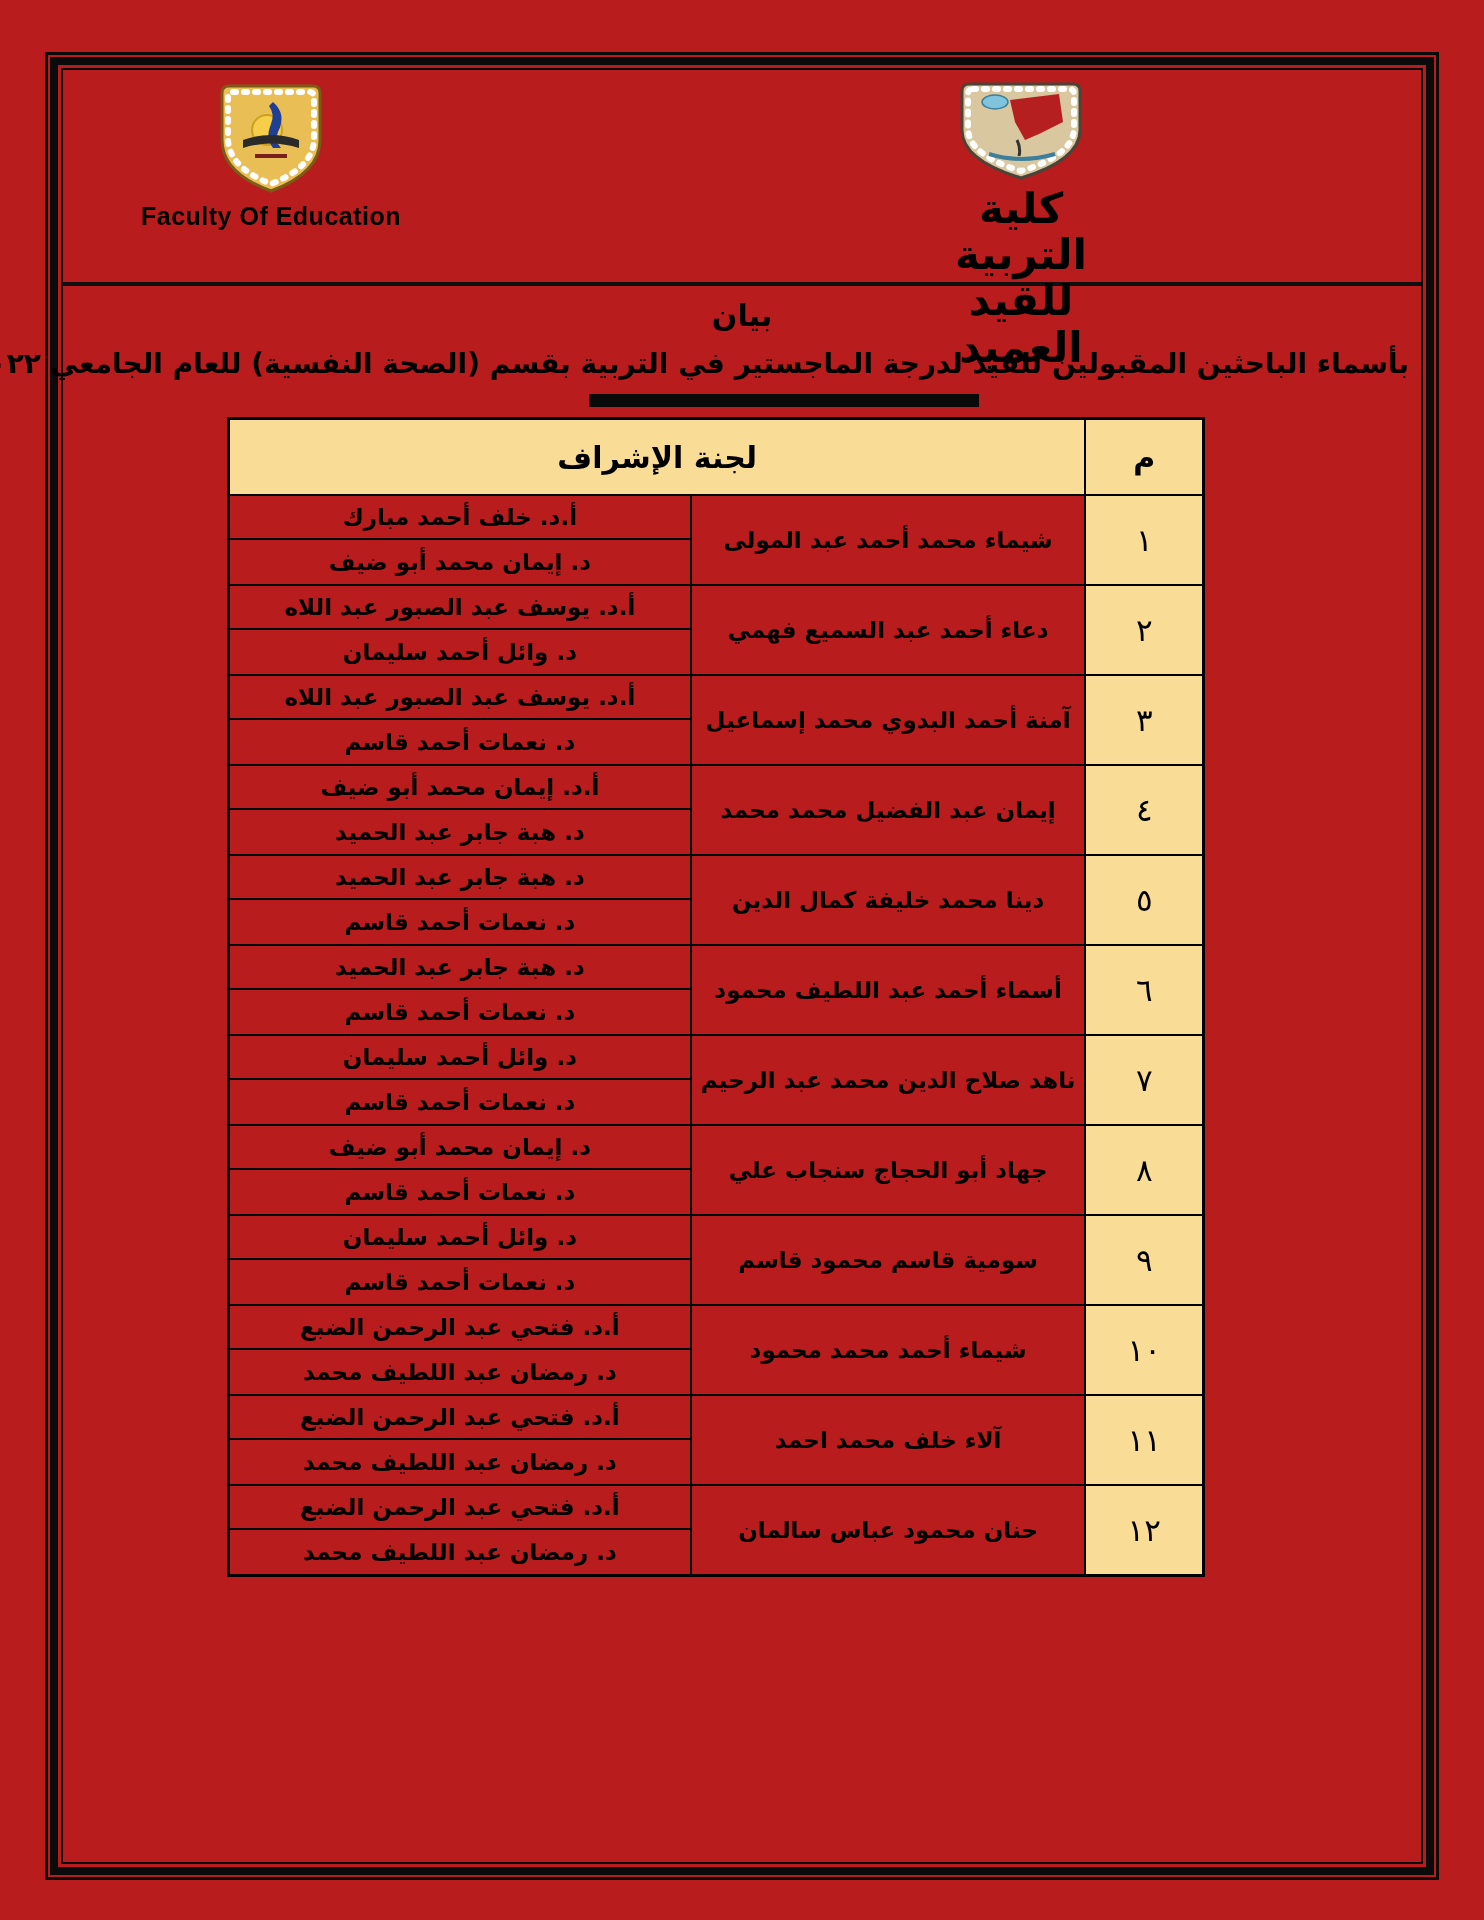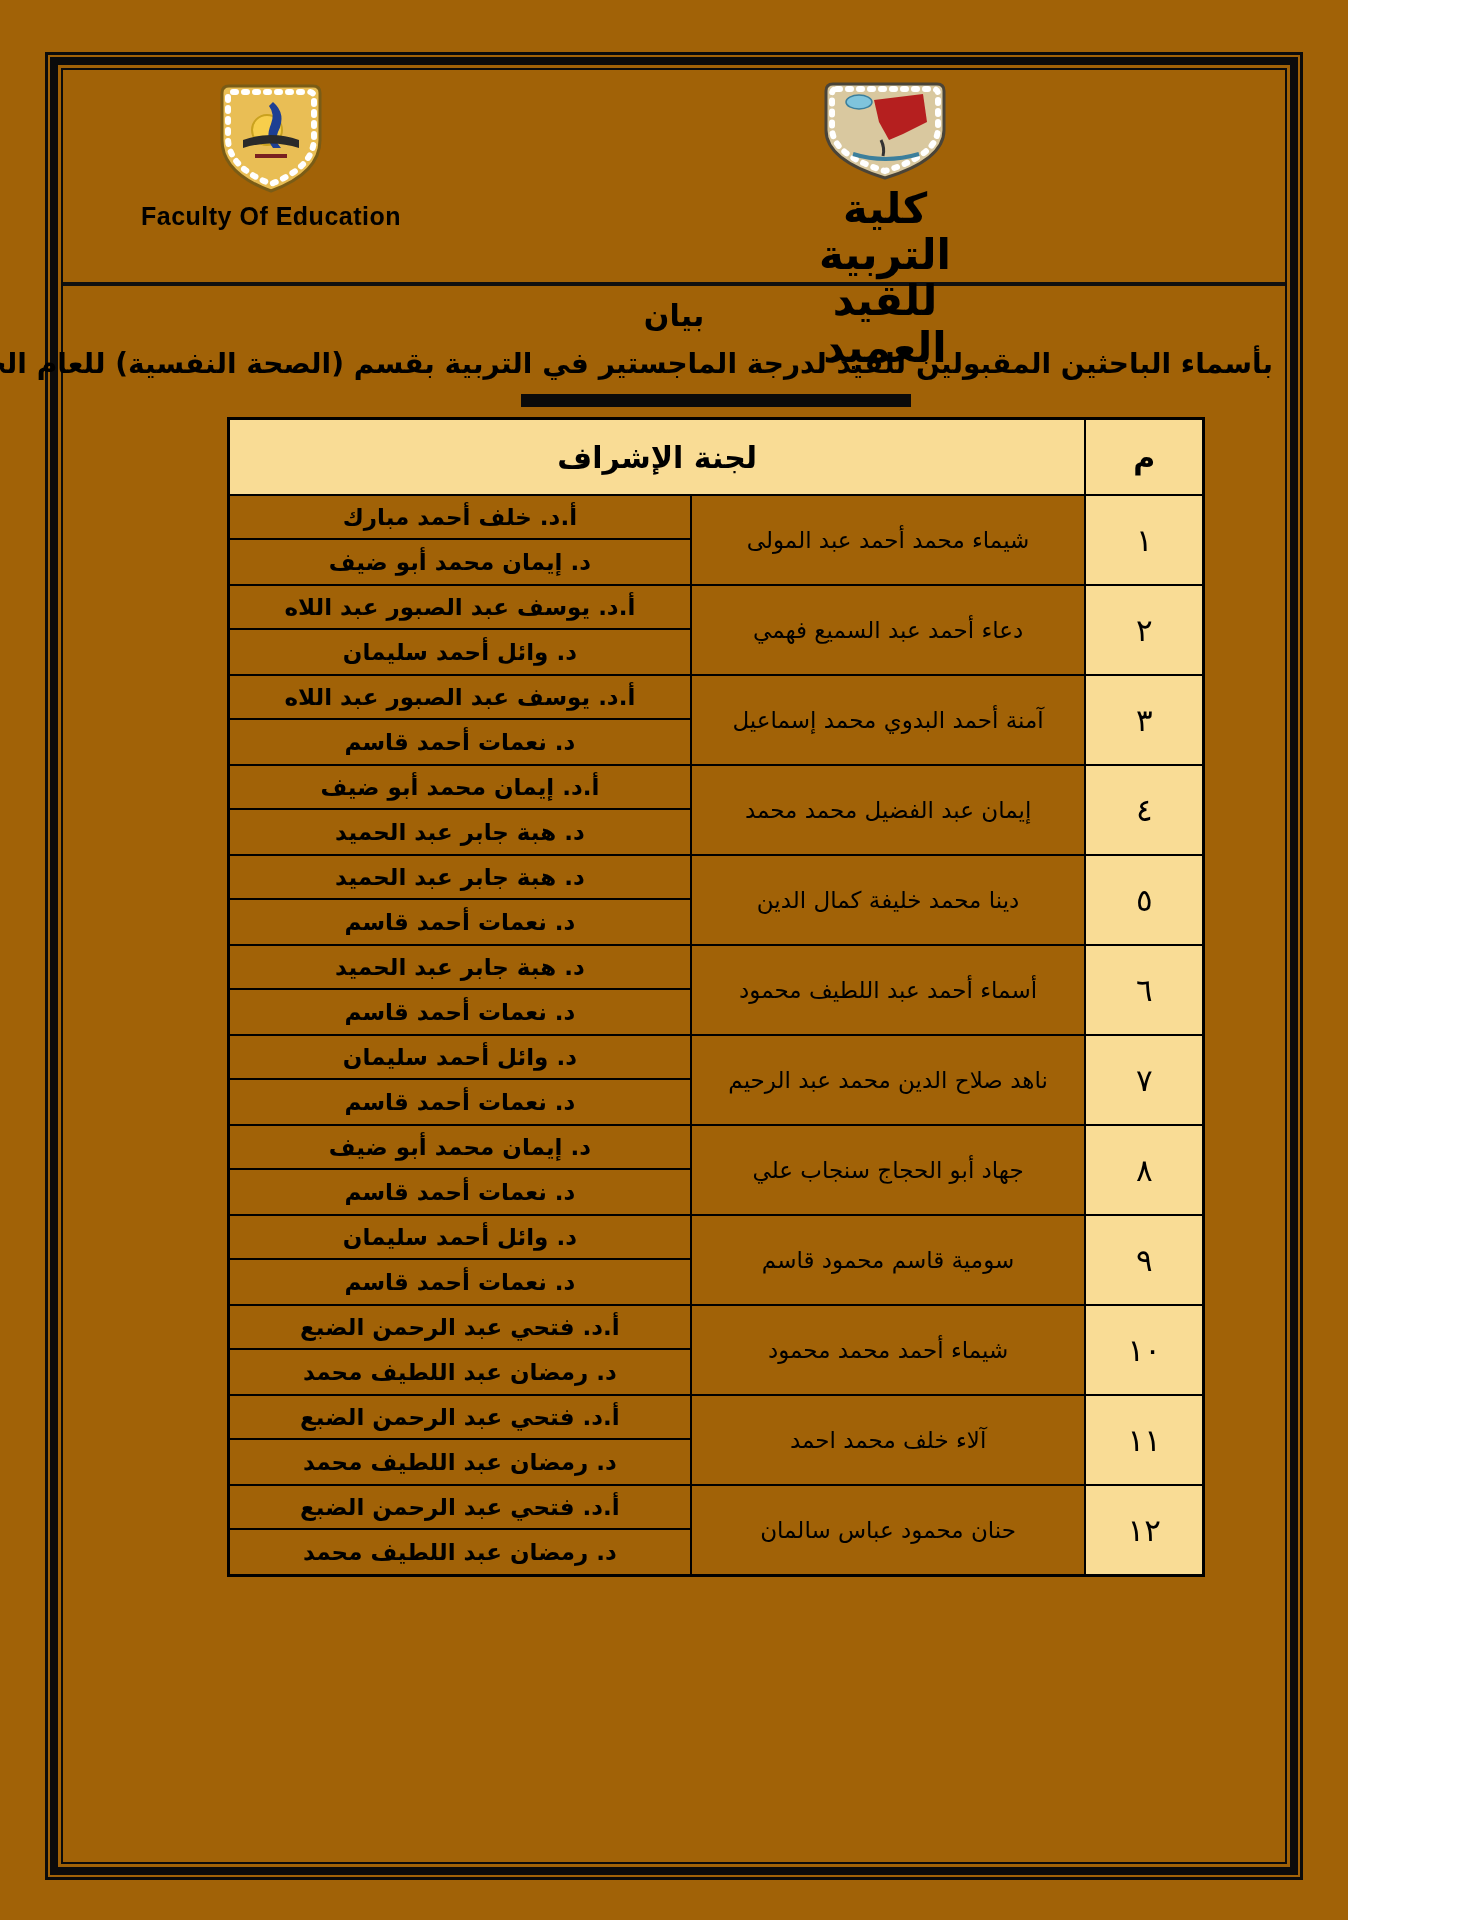--- a/index.html
+++ b/index.html
@@ -1,16 +1,16 @@
 <!DOCTYPE html>
 <html style="--cell-bg: #F9DC95;"><head>
 <meta charset="utf-8">
 <style>
   html,body{margin:0;padding:0;background:#ffffff;}
-  .page{width:1348px;height:1920px;position:relative;background:#a16207;
+  .page{width:1484px;height:1920px;position:relative;background:#b91c1c;
         font-family:"DejaVu Sans",sans-serif;color:#000;overflow:hidden;}
   
   .frame-outer{position:absolute;left:45px;right:45px;top:52px;bottom:40px;border:3px solid #0b0b0b;}
   .frame-thick{position:absolute;inset:2px;border:8px solid #0b0b0b;}
   .frame-inner{position:absolute;inset:3px;border:2px solid #0b0b0b;}
   .content{position:absolute;inset:0;}
 
   
   .letterhead{position:relative;height:212px;}
   .head-left{position:absolute;left:58px;top:8px;width:300px;text-align:center;}
@@ -26,21 +26,21 @@
 
   
   .rtable{direction:rtl;width:978px;margin-left:164px;margin-top:10px;
           border:3px solid #000;box-sizing:border-box;}
   .trow{display:flex;height:88px;border-top:2px solid #000;}
   .trow.thead{height:74px;border-top:none;}
   .cell{box-sizing:border-box;}
   .c-num{width:12.1%;background:var(--cell-bg,#F9DC95);display:flex;align-items:center;justify-content:center;
          font-size:31px;border-left:2px solid #000;}
   .c-name{width:40.6%;display:flex;align-items:center;justify-content:center;
-          font-weight:normal;font-size:23px;border-left:2px solid #000;padding:0 6px;}
+          font-weight:bold;font-size:23px;border-left:2px solid #000;padding:0 6px;}
   .c-comm{flex:1;}
   .th{background:var(--cell-bg,#F9DC95) !important;font-weight:bold;font-size:30px;
       display:flex;align-items:center;justify-content:center;}
   .sup{height:44px;display:flex;align-items:center;justify-content:center;
        font-weight:bold;font-size:23px;box-sizing:border-box;padding:0 10px;}
   .sup-top{border-bottom:2px solid #000;}
 </style>
 </head>
 <body>
 

